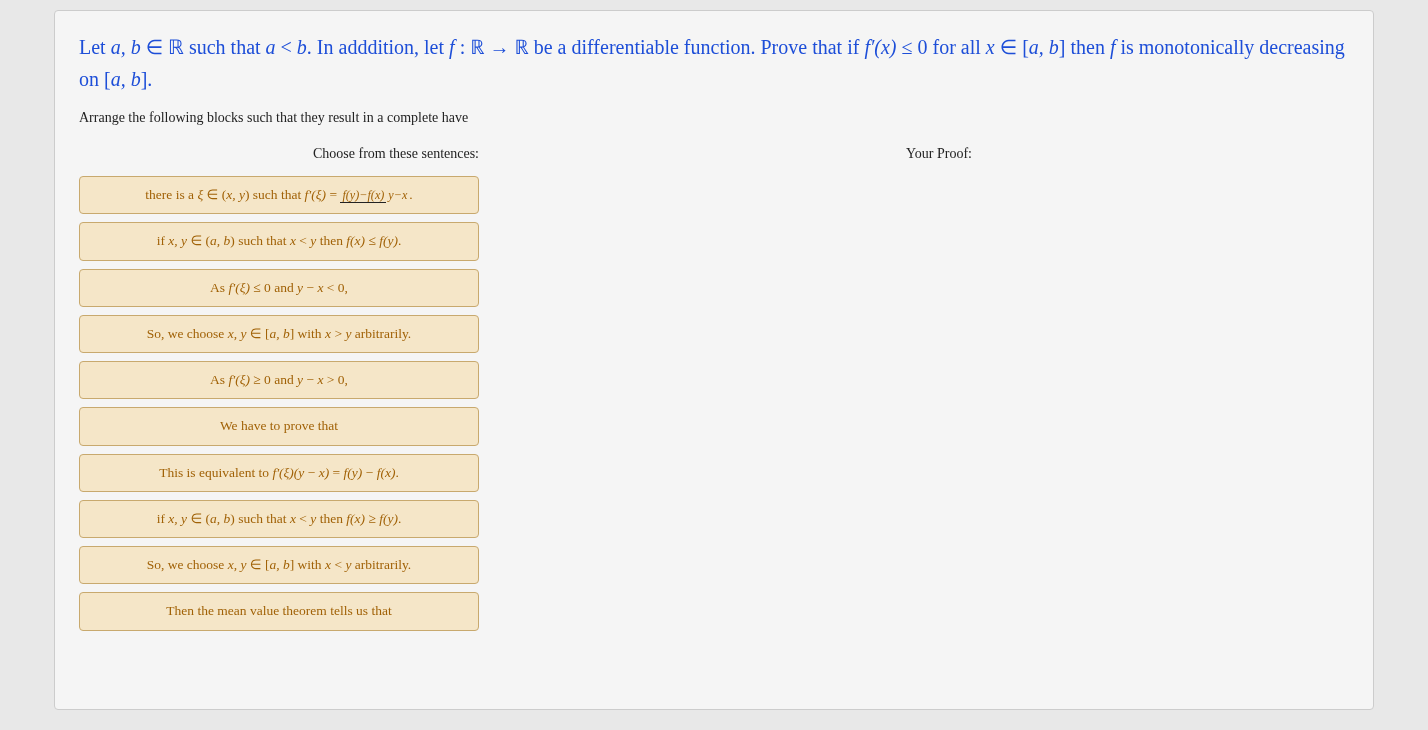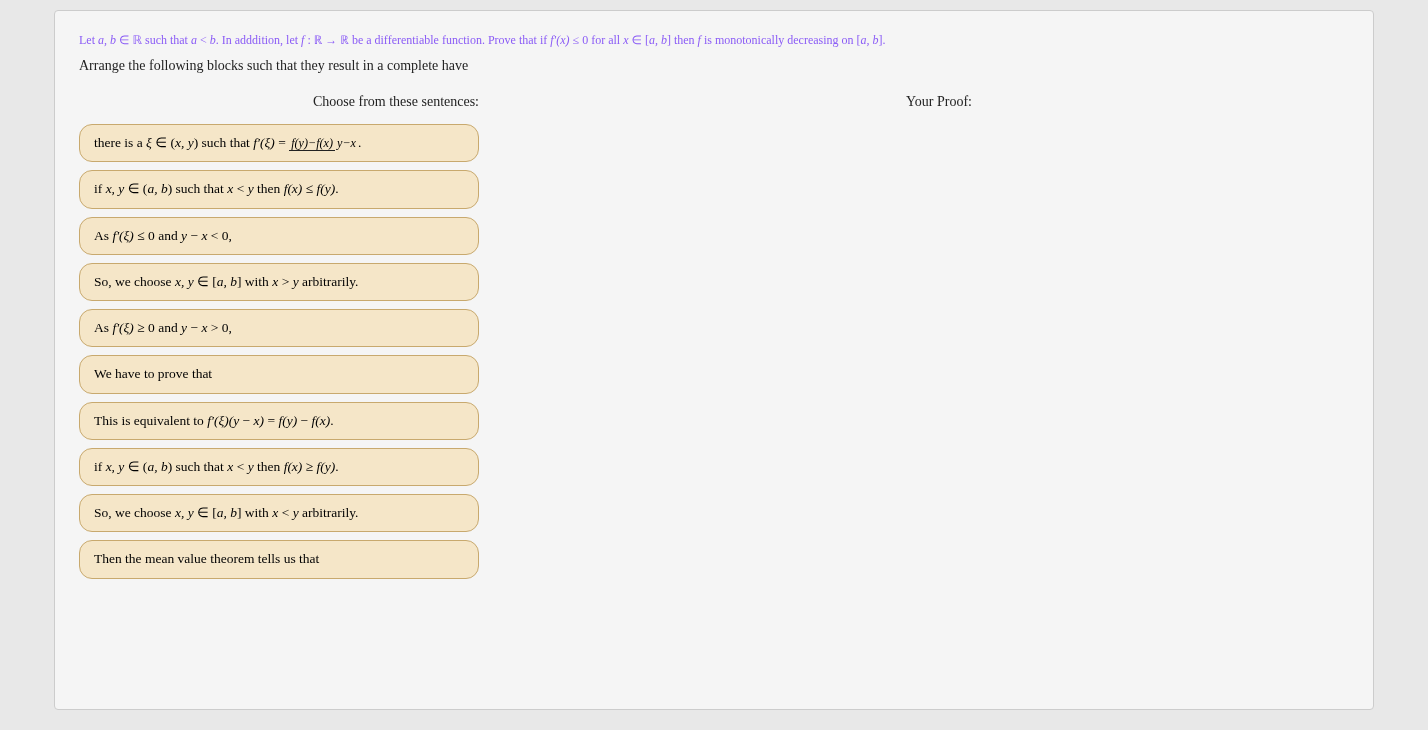--- a/index.html
+++ b/index.html
@@ -12,24 +12,24 @@
     .main-container {
       background: #f5f5f5;
       margin: 10px auto;
       max-width: 1320px;
       border: 1px solid #ccc;
       border-radius: 4px;
       padding: 20px 24px 30px 24px;
       min-height: 700px;
     }
     .problem-statement {
-      font-size: 12px;
+      font-size: 20px;
       line-height: 1.6;
-      margin-bottom: 8px;
-      color: #8b5cf6;
+      margin-bottom: 15px;
+      color: #1d4ed8;
     }
     .arrange-instruction {
       font-size: 14px;
       margin-bottom: 20px;
       color: #222;
     }
     .columns {
       display: flex;
       gap: 40px;
     }
@@ -42,28 +42,28 @@
     }
     .col-title {
       text-align: right;
       font-size: 14px;
       margin-bottom: 14px;
       color: #222;
     }
     .sentence-block {
       background: #f5e6c8;
       border: 1px solid #c8a96e;
-      border-radius: 13px;
+      border-radius: 4px;
       padding: 8px 14px;
       margin-bottom: 8px;
       cursor: pointer;
       font-size: 13.5px;
       line-height: 1.5;
-      color: #000000;
-      text-align: left;
+      color: #a16207;
+      text-align: center;
     }
     .your-proof-title {
       font-size: 14px;
       color: #222;
       padding-left: 10px;
       text-align: center;
     }
     
     .math {
       font-style: italic;

